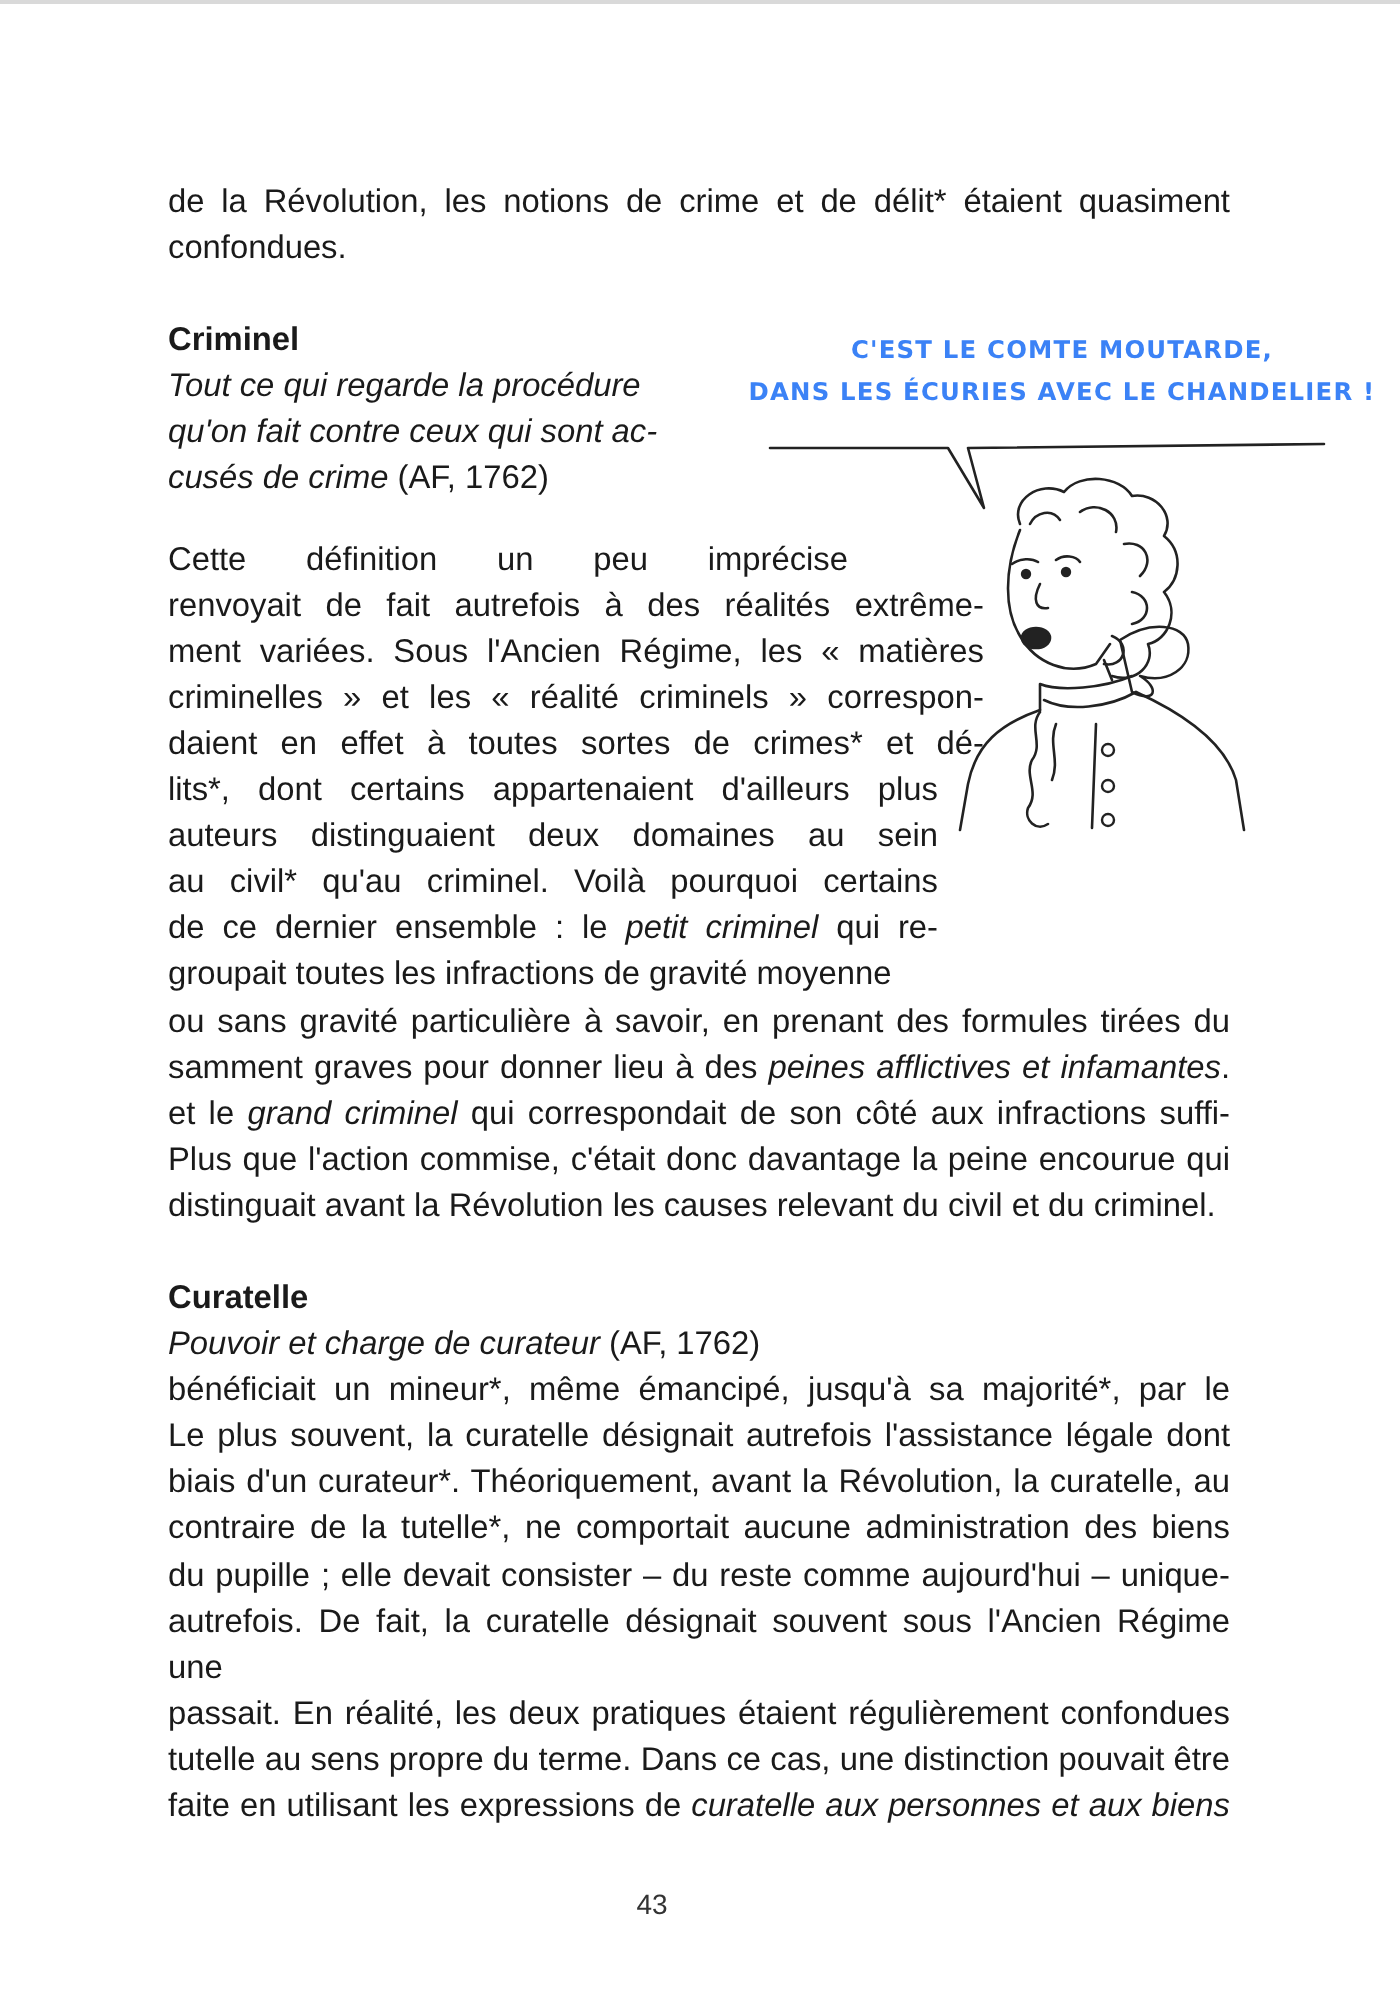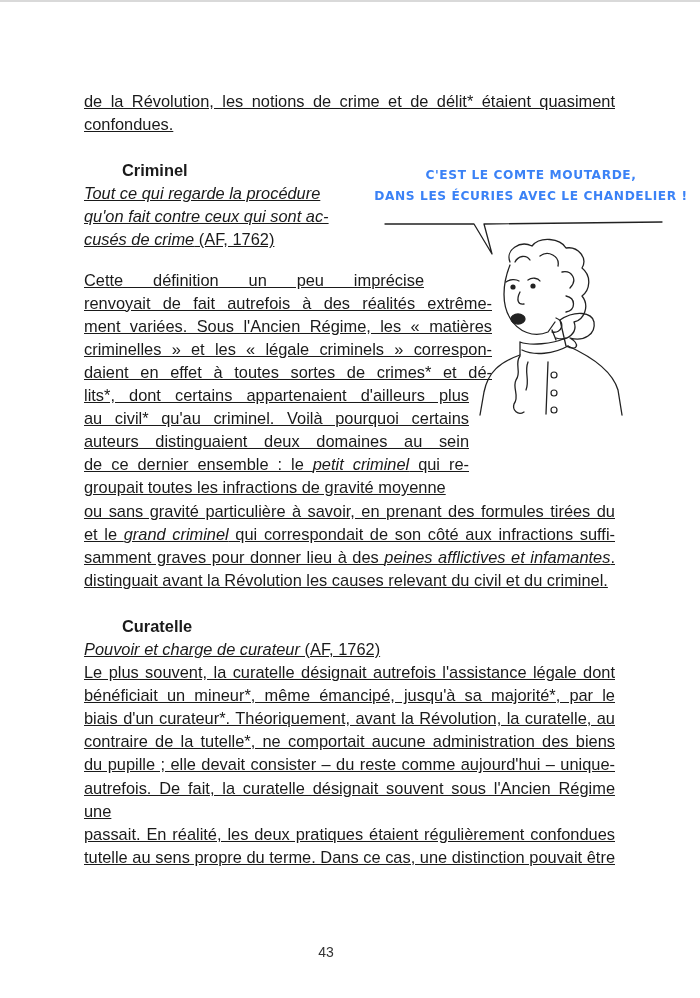--- a/index.html
+++ b/index.html
@@ -1,23 +1,23 @@
 <!DOCTYPE html>
 <html><head>
 <meta charset="utf-8">
 <style>
   html, body { margin: 0; padding: 0; background: #ffffff; }
   body { width: 700px; height: 998px; position: relative; overflow: hidden; }
   .topline { position: absolute; left: 0; top: 0; width: 700px; height: 2px; background: #d9d9d9; }
   .page { position: absolute; left: 84px; top: 90px; width: 531px;
           font-family: "Liberation Sans", sans-serif; font-size: 16.4px; line-height: 23.1px; color: #1a1a1a; }
   p { margin: 0; text-align: justify; }
-  .line { display: block; white-space: nowrap; text-decoration: underline; }
+  .line { display: block; white-space: nowrap; }
   .j { text-align: justify; text-align-last: justify; white-space: normal; }
-  .heading { font-weight: bold; margin-top: 23px; margin-left: 38px; }
+  .heading { font-weight: bold; margin-top: 23px; }
   .narrow { width: 340px; margin-top: 17px; }
   .narrow2 { width: 408px; }
   i { font-style: italic; }
   .bubble-text { position: absolute; left: 356px; top: 165px; width: 350px; text-align: center;
                  font-family: "DejaVu Sans", sans-serif; font-size: 12.2px; line-height: 21px;
                  font-weight: bold; letter-spacing: 0.6px; color: #3b82f6; text-transform: uppercase; }
   .illus { position: absolute; left: 380px; top: 215px; }
   .pagenum { position: absolute; left: 0; width: 652px; top: 944px; text-align: center;
              font-family: "Liberation Sans", sans-serif; font-size: 14px; color: #333; }
 </style>
@@ -35,46 +35,48 @@
   <div class="heading">Criminel</div>
   <div>
     <span class="line"><i>Tout ce qui regarde la procédure</i></span>
     <span class="line"><i>qu'on fait contre ceux qui sont ac-</i></span>
     <span class="line"><i>cusés de crime</i><span> (AF, 1762)</span></span>
   </div>
   <div>
     <span class="line j narrow">Cette définition un peu imprécise</span>
     <span class="line j narrow2">renvoyait de fait autrefois à des réalités extrême-</span>
     <span class="line j narrow2">ment variées. Sous l'Ancien Régime, les « matières</span>
-    <span class="line j narrow2">criminelles » et les « légale criminels » correspon-</span>
+    <span class="line j narrow2">criminelles » et les « réalité criminels » correspon-</span>
     <span class="line j narrow2">daient en effet à toutes sortes de crimes* et dé-</span>
     <span class="line j narrow2" style="width:385px">lits*, dont certains appartenaient d'ailleurs plus</span>
+    <span class="line j narrow2" style="width:385px">auteurs distinguaient deux domaines au sein</span>
     <span class="line j narrow2" style="width:385px">au civil* qu'au criminel. Voilà pourquoi certains</span>
-    <span class="line j narrow2" style="width:385px">auteurs distinguaient deux domaines au sein</span>
     <span class="line j narrow2" style="width:385px"><span>de ce dernier ensemble : le </span><i>petit criminel</i><span> qui re-</span></span>
     <span class="line">groupait toutes les infractions de gravité moyenne</span>
     <span class="line j">ou sans gravité particulière à savoir, en prenant des formules tirées du</span>
+    <span class="line j"><span>samment graves pour donner lieu à des </span><i>peines afflictives et infamantes</i><span>.</span></span>
     <span class="line j"><span>et le </span><i>grand criminel</i><span> qui correspondait de son côté aux infractions suffi-</span></span>
-    <span class="line j"><span>samment graves pour donner lieu à des </span><i>peines afflictives et infamantes</i><span>.</span></span>
+    <span class="line j">Plus que l'action commise, c'était donc davantage la peine encourue qui</span>
     <span class="line">distinguait avant la Révolution les causes relevant du civil et du criminel.</span>
   </div>
 
   <div class="heading">Curatelle</div>
   <div>
     <span class="line"><i>Pouvoir et charge de curateur</i><span> (AF, 1762)</span></span>
   </div>
   <div>
+    <span class="line j">bénéficiait un mineur*, même émancipé, jusqu'à sa majorité*, par le</span>
     <span class="line j">Le plus souvent, la curatelle désignait autrefois l'assistance légale dont</span>
-    <span class="line j">bénéficiait un mineur*, même émancipé, jusqu'à sa majorité*, par le</span>
     <span class="line j">biais d'un curateur*. Théoriquement, avant la Révolution, la curatelle, au</span>
     <span class="line j">contraire de la tutelle*, ne comportait aucune administration des biens</span>
     <span class="line j">du pupille ; elle devait consister – du reste comme aujourd'hui – unique-</span>
     <span class="line j">autrefois. De fait, la curatelle désignait souvent sous l'Ancien Régime une</span>
     <span class="line j">passait. En réalité, les deux pratiques étaient régulièrement confondues</span>
     <span class="line j">tutelle au sens propre du terme. Dans ce cas, une distinction pouvait être</span>
+    <span class="line j"><span>faite en utilisant les expressions de </span><i>curatelle aux personnes et aux biens</i></span>
   </div>
 </div>
 
 <div class="bubble-text">
   <div>C'est le comte Moutarde,</div>
   <div>dans les écuries avec le chandelier !</div>
 </div>
 
 <svg class="illus" width="300" height="230" viewBox="380 215 300 230" xmlns="http://www.w3.org/2000/svg">
   <g fill="none" stroke="#222" stroke-width="1.3" stroke-linecap="round" stroke-linejoin="round">

